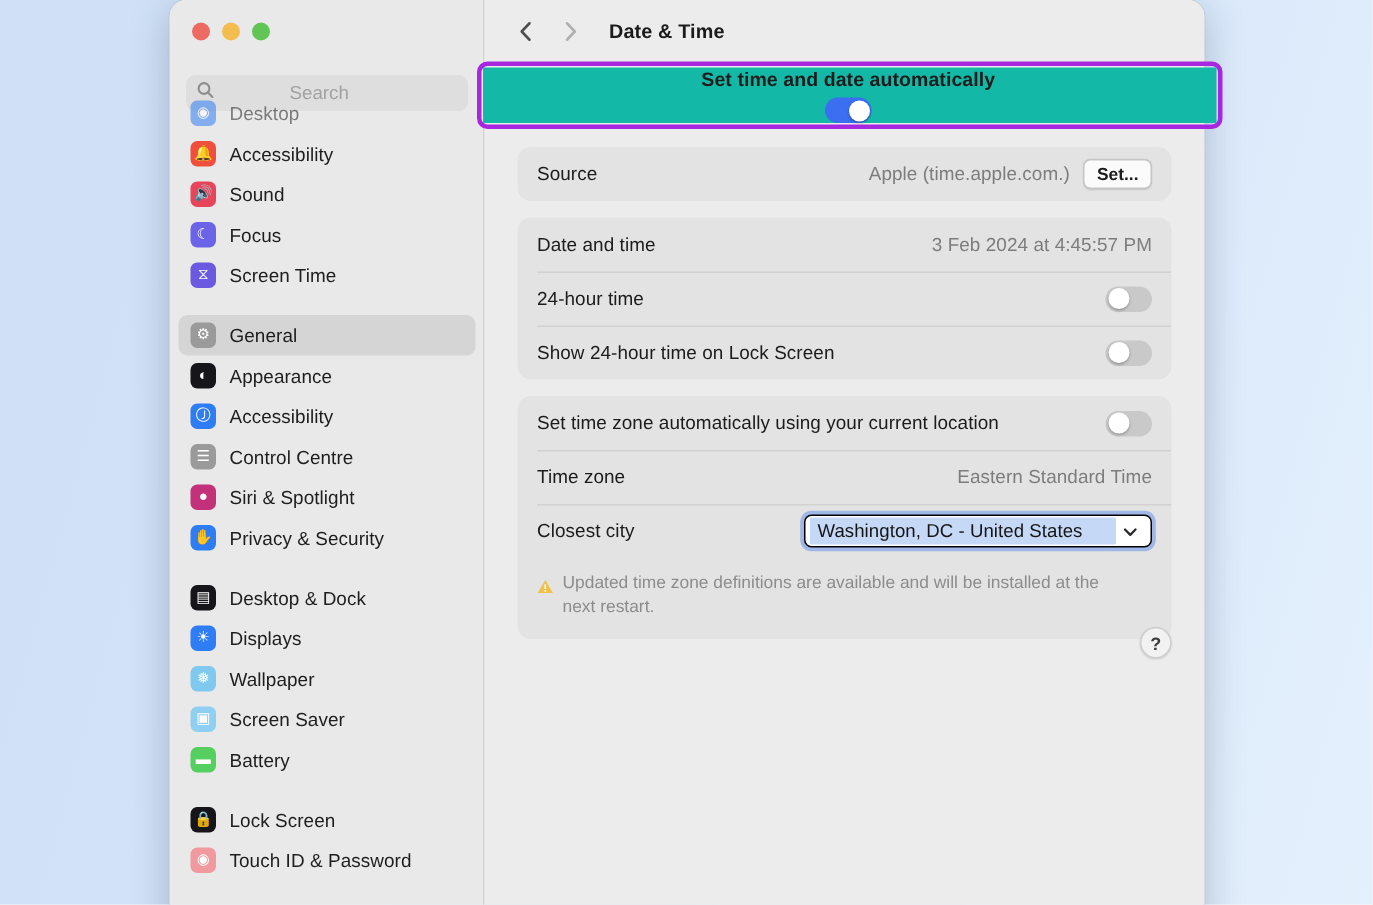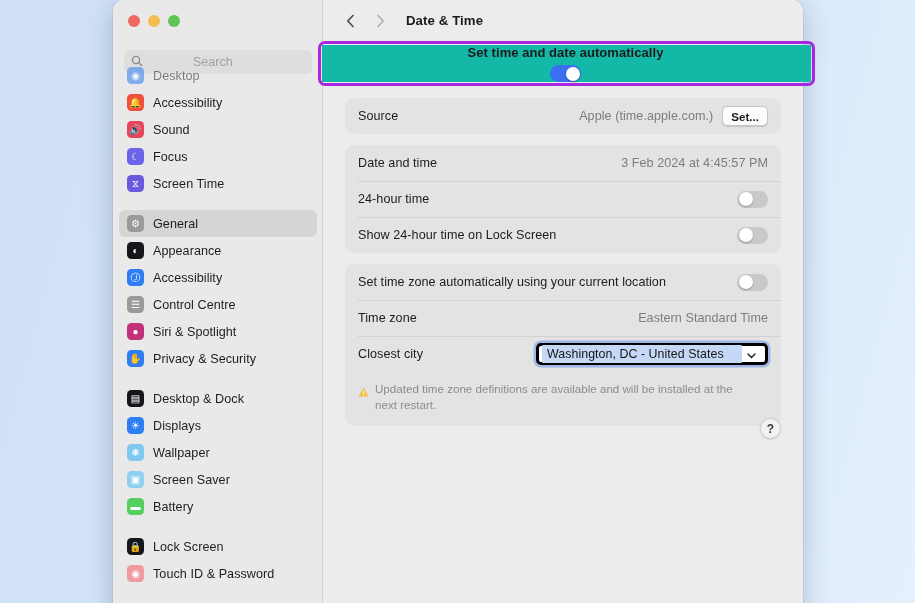--- a/index.html
+++ b/index.html
@@ -195,21 +195,21 @@
     display: flex; align-items: center;
     cursor: default;
   }
 
   
   .popup-wrap {
     margin-left: auto;
     width: 232px; height: 22px;
     border-radius: 5px;
     background: #fff;
-    border: 3px solid #000000;
+    border: 1px solid #000000;
     box-shadow: 0 0 0 2.5px rgba(90,140,235,.50);
     display: flex; align-items: center;
     padding: 0 4px 0 0;
     position: relative;
     cursor: default;
   }
   .popup-text {
     flex: 1;
     font-size: 12.4px;
     color: #151515;

